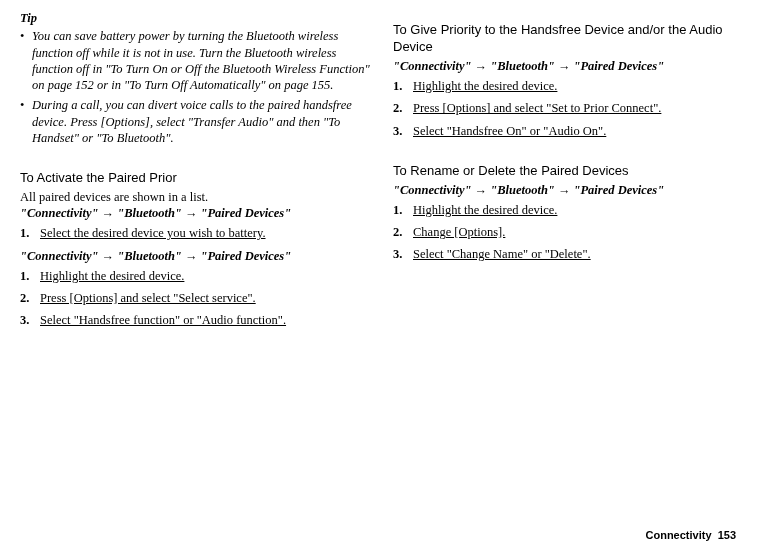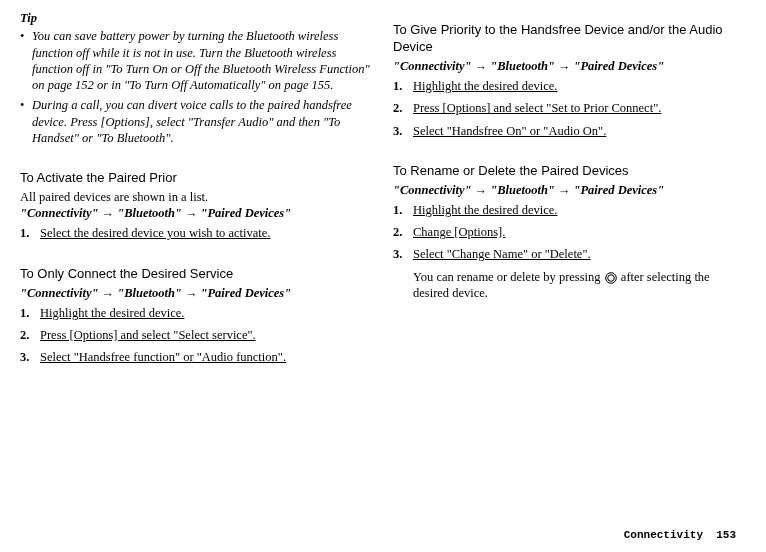--- a/index.html
+++ b/index.html
@@ -65,21 +65,21 @@
     text-decoration: underline;
   }
   .indent-text {
     padding-left: 20px;
     margin-bottom: 6px;
   }
   .footer {
     position: absolute;
     bottom: 10px;
     right: 30px;
-    font-family: Liberation Mono, monospace;
+    font-family: Liberation Sans, sans-serif;
     font-weight: bold;
     font-size: 11px;
   }
   .circle-b {
     display: inline-block;
     width: 12px;
     height: 12px;
     line-height: 10px;
     text-align: center;
     font-family: Arial, Helvetica, sans-serif;
@@ -104,24 +104,23 @@
     <div class="bullet-row">
       <div class="bullet">•</div>
       <div class="bullet-text italic">During a call, you can divert voice calls to the paired handsfree device. Press [Options], select "Transfer Audio" and then "To Handset" or "To Bluetooth".</div>
     </div>
 
     <div class="heading">To Activate the Paired Prior</div>
     <div>All paired devices are shown in a list.</div>
     <div class="nav-path">"Connectivity" → "Bluetooth" → "Paired Devices"</div>
     <div class="num-row">
       <div class="num">1.</div>
-      <div class="num-text">Select the desired device you wish to activate.</div>
+      <div class="num-text">Select the desired device you wish to battery.</div>
     </div>
 
-    <div class="heading">To Only Connect the Desired Service</div>
     <div class="nav-path">"Connectivity" → "Bluetooth" → "Paired Devices"</div>
     <div class="num-row">
       <div class="num">1.</div>
       <div class="num-text">Highlight the desired device.</div>
     </div>
     <div class="num-row">
       <div class="num">2.</div>
       <div class="num-text">Press [Options] and select "Select service".</div>
     </div>
     <div class="num-row">
@@ -153,24 +152,18 @@
       <div class="num-text">Highlight the desired device.</div>
     </div>
     <div class="num-row">
       <div class="num">2.</div>
       <div class="num-text">Change [Options].</div>
     </div>
     <div class="num-row">
       <div class="num">3.</div>
       <div class="num-text">Select "Change Name" or "Delete".</div>
     </div>
-    <div class="indent-text">
-      <span>You can rename or delete by pressing </span><span class="circle-b"><svg width="12" height="12" viewBox="0 0 12 12">
-            <circle cx="6" cy="6" r="5.3" fill="none" stroke="#000" stroke-width="1"></circle>
-            <circle cx="6" cy="6" r="3.3" fill="none" stroke="#000" stroke-width="1"></circle>
-          </svg></span><span> after selecting the desired device.</span>
-    </div>
   </div>
 </div>
 
 <div class="footer">
   <span>Connectivity</span>&nbsp;&nbsp;<span>153</span>
 </div>
 
 </body></html>

